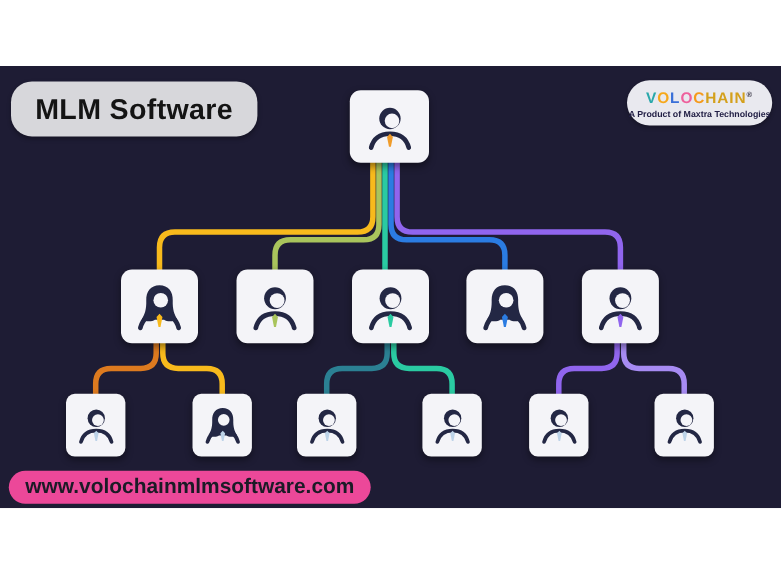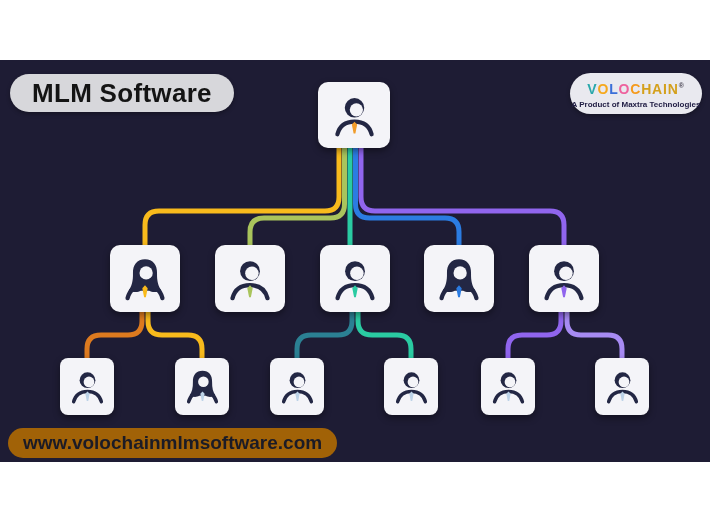--- a/index.html
+++ b/index.html
@@ -5,21 +5,21 @@
   html,body { margin:0; padding:0; background:#ffffff; }
   .stage {
     position:relative; width:710px; height:530px; overflow:hidden;
     background:#ffffff; font-family:"Liberation Sans", sans-serif;
   }
   .strip-top    { position:absolute; left:0; top:0;    width:710px; height:60px;  background:#ffffff; }
   .strip-bottom { position:absolute; left:0; top:462px; width:710px; height:68px; background:#ffffff; }
   .panel { position:absolute; left:0; top:60px; width:710px; height:402px; background:#1e1c34; }
 
   .title-pill {
-    position:absolute; left:10px; top:14px; height:38px;
+    position:absolute; left:10px; top:14px; height:50px;
     background:#d7d7db; border-radius:19px; padding:0 22px;
     display:flex; align-items:center;
     font-size:26px; font-weight:bold; color:#141414; letter-spacing:0.3px;
     box-shadow:0 2px 4px rgba(0,0,0,0.3);
   }
   .brand-pill {
     position:absolute; left:570px; top:13px; width:132px; height:41px;
     background:#e9e9ef; border-radius:21px;
     display:flex; flex-direction:column; align-items:center; justify-content:center;
     box-shadow:0 2px 4px rgba(0,0,0,0.3);
@@ -31,21 +31,21 @@
   .tree-svg { position:absolute; left:0; top:0; width:710px; height:530px; pointer-events:none; }
   .node {
     position:absolute; background:#f4f4f8; box-shadow:0 3px 7px rgba(0,0,0,0.4);
     display:flex; align-items:center; justify-content:center;
   }
   .node.l1, .node.l2 { border-radius:10px; }
   .node.l3 { border-radius:8px; }
 
   .site-pill {
     position:absolute; left:8px; top:368px; height:30px;
-    background:#a16207; border-radius:16px; padding:0 15px;
+    background:#ec4899; border-radius:16px; padding:0 15px;
     display:flex; align-items:center;
     font-size:19px; font-weight:bold; color:#1b1b26;
   }
 </style>
 </head>
 <body>
 
 <div class="stage">
 
   <div class="strip-top"></div>

